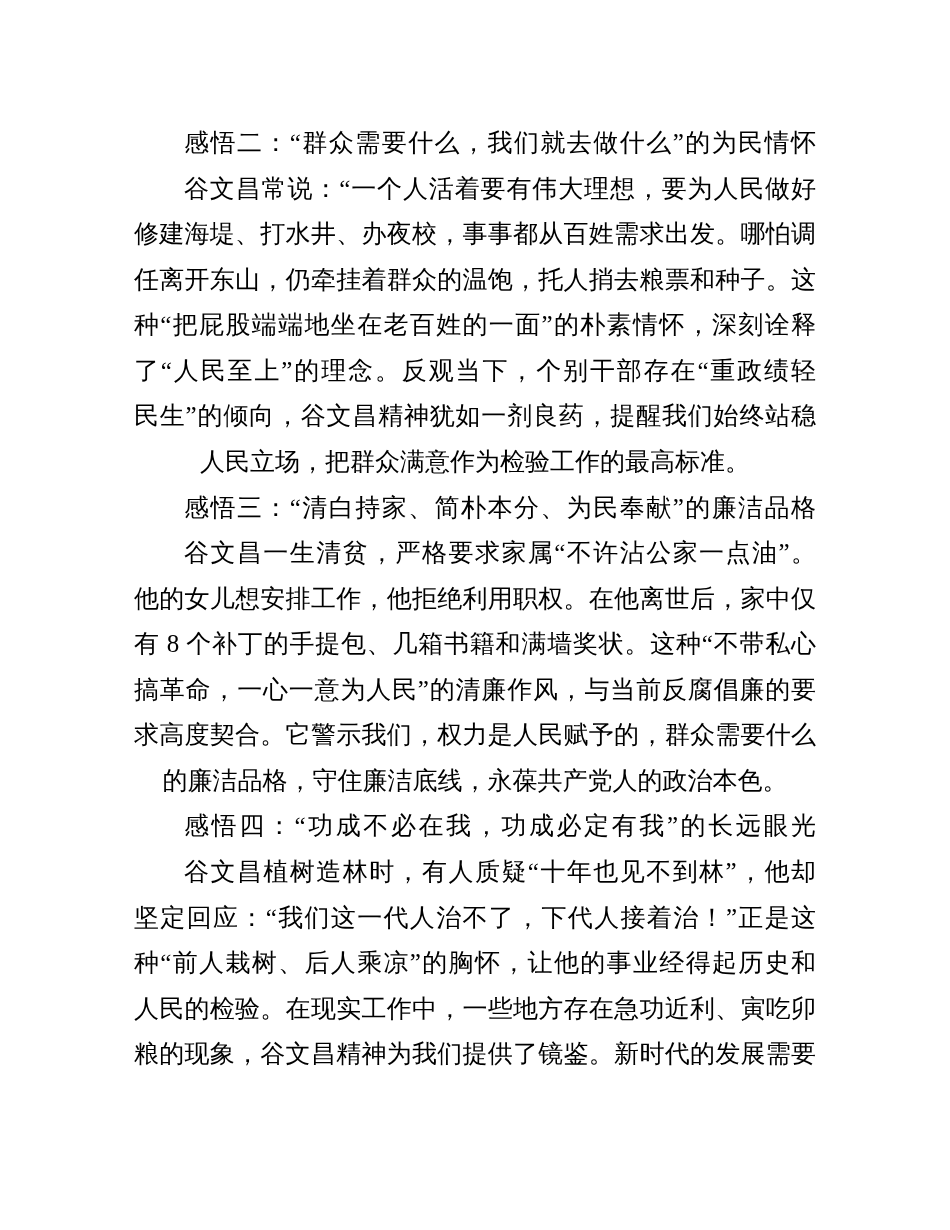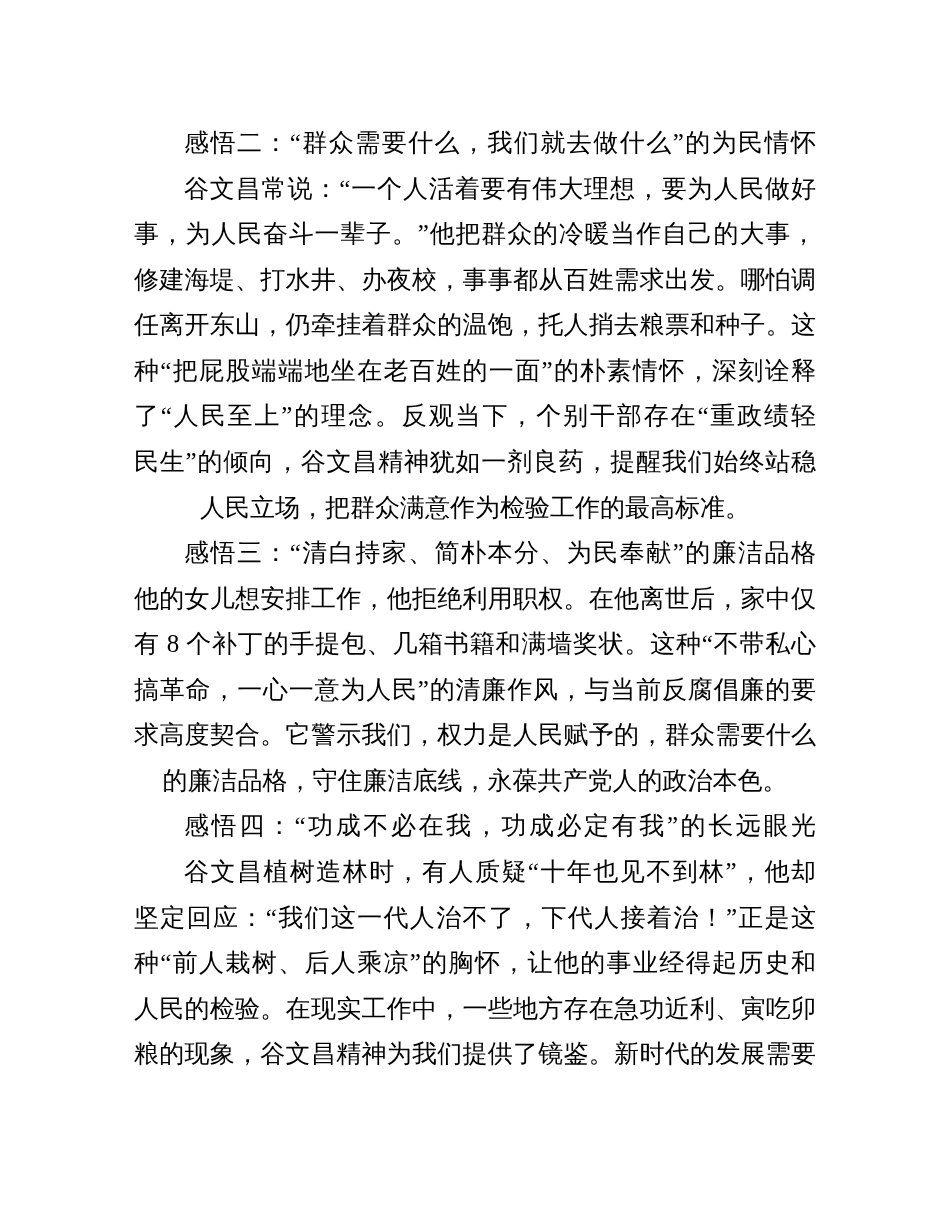--- a/index.html
+++ b/index.html
@@ -38,28 +38,28 @@
     text-indent: 50px;
   }
 </style>
 </head>
 <body>
 
 <div class="page">
   <div class="textblock">
     <div class="ln indent fill">感悟二：“群众需要什么，我们就去做什么”的为民情怀</div>
     <div class="ln indent fill">谷文昌常说：“一个人活着要有伟大理想，要为人民做好</div>
-    <div class="ln fill">事，为人民奋斗一辈子。”他把群众的冷暖当作自己的大事，</div>
     <div class="ln fill">修建海堤、打水井、办夜校，事事都从百姓需求出发。哪怕调</div>
     <div class="ln fill">任离开东山，仍牵挂着群众的温饱，托人捎去粮票和种子。这</div>
     <div class="ln fill">种“把屁股端端地坐在老百姓的一面”的朴素情怀，深刻诠释</div>
     <div class="ln fill">了“人民至上”的理念。反观当下，个别干部存在“重政绩轻</div>
     <div class="ln fill">民生”的倾向，谷文昌精神犹如一剂良药，提醒我们始终站稳</div>
     <div class="ln">人民立场，把群众满意作为检验工作的最高标准。</div>
     <div class="ln indent fill">感悟三：“清白持家、简朴本分、为民奉献”的廉洁品格</div>
+    <div class="ln indent fill">谷文昌一生清贫，严格要求家属“不许沾公家一点油”。</div>
     <div class="ln fill">他的女儿想安排工作，他拒绝利用职权。在他离世后，家中仅</div>
     <div class="ln fill">有 8 个补丁的手提包、几箱书籍和满墙奖状。这种“不带私心</div>
     <div class="ln fill">搞革命，一心一意为人民”的清廉作风，与当前反腐倡廉的要</div>
     <div class="ln fill">求高度契合。它警示我们，权力是人民赋予的，群众需要什么</div>
     <div class="ln">的廉洁品格，守住廉洁底线，永葆共产党人的政治本色。</div>
     <div class="ln indent fill">感悟四：“功成不必在我，功成必定有我”的长远眼光</div>
     <div class="ln indent fill">谷文昌植树造林时，有人质疑“十年也见不到林”，他却</div>
     <div class="ln fill">坚定回应：“我们这一代人治不了，下代人接着治！”正是这</div>
     <div class="ln fill">种“前人栽树、后人乘凉”的胸怀，让他的事业经得起历史和</div>
     <div class="ln fill">人民的检验。在现实工作中，一些地方存在急功近利、寅吃卯</div>

